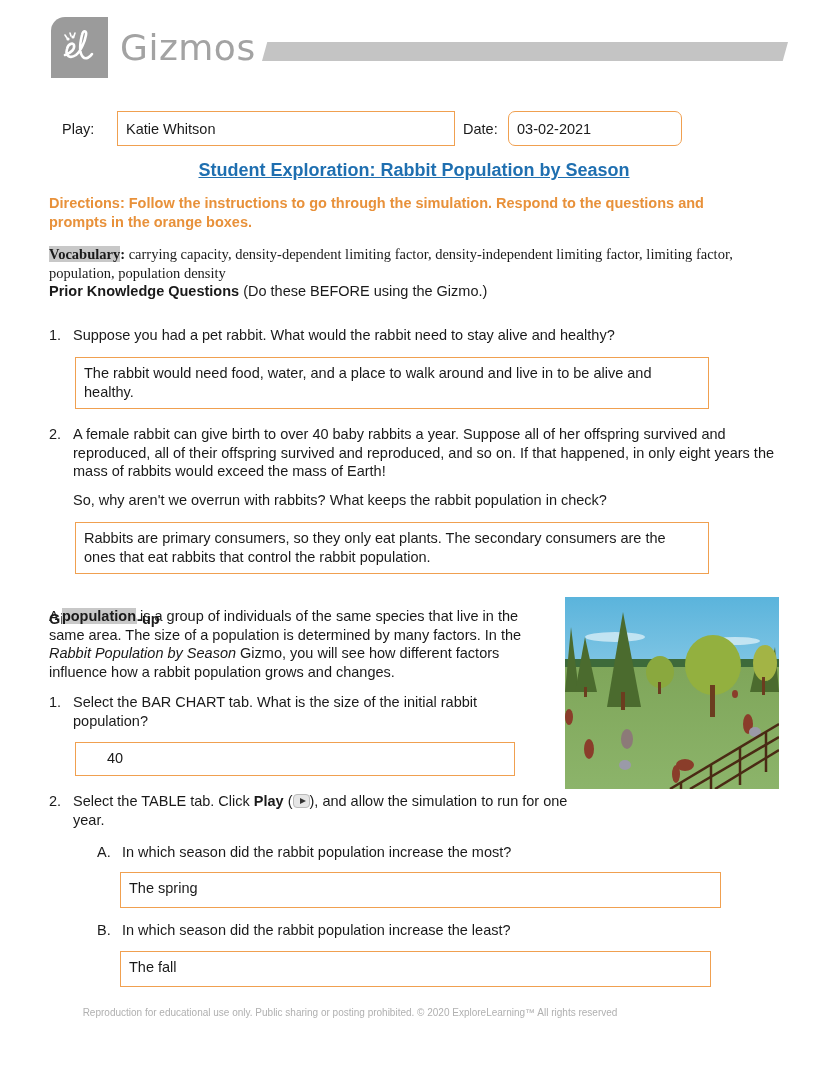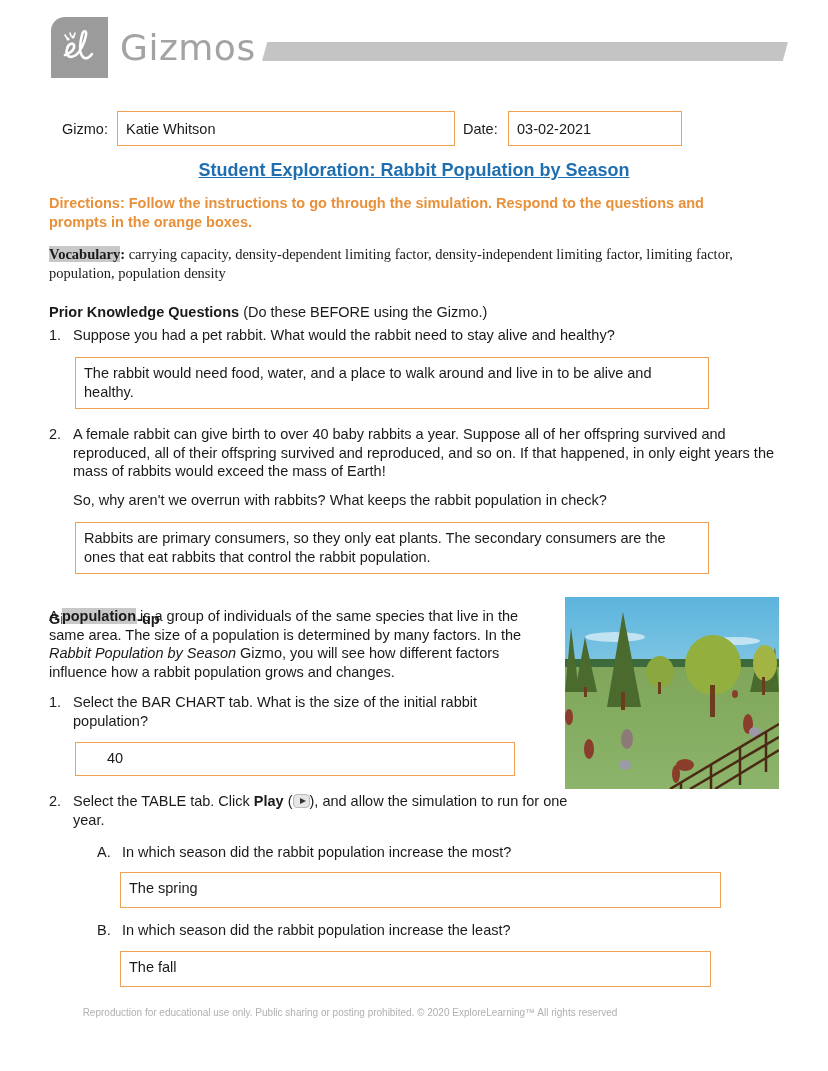--- a/index.html
+++ b/index.html
@@ -46,38 +46,38 @@
   <svg class="logo-glyph" viewBox="0 0 57 61">
     <path d="M14 38 c6 -2 10 -6 9 -10 c-1 -3 -6 -1 -7 4 c-2 7 3 10 9 6 c5 -4 9 -14 10 -20 c1 -5 -3 -5 -4 0 c-2 8 -3 18 1 22 c3 3 7 0 9 -3" fill="none" stroke="#fff" stroke-width="2.6" stroke-linecap="round" stroke-linejoin="round"></path>
     <circle cx="17" cy="22" r="1.6" fill="#fff"></circle>
     <circle cx="22" cy="20" r="1.6" fill="#fff"></circle>
     <path d="M14 18 l2 3 M19 16 l1 3 M24 16 l-1 3" stroke="#fff" stroke-width="1.6" stroke-linecap="round"></path>
   </svg>
 </div>
 <div class="abs brand">Gizmos</div>
 <div class="abs header-bar"></div>
 
-<div class="abs lbl" style="left:62px; top:121px;">Gizmo:</div>
+<div class="abs lbl" style="left:62px; top:121px;">Play:</div>
 <div class="abs field" style="left:117px; top:111px; width:338px; height:35px;">
   <span>Katie Whitson</span>
 </div>
 <div class="abs lbl" style="left:463px; top:121px;">Date:</div>
-<div class="abs field" style="left:508px; top:111px; width:174px; height:35px;">
+<div class="abs field" style="left:508px; top:111px; width:174px; height:35px;border-radius:7px;">
   <span>03-02-2021</span>
 </div>
 
 <div class="abs title">Student Exploration: Rabbit Population by Season</div>
 
 <div class="abs directions">Directions: Follow the instructions to go through the simulation. Respond to the questions and prompts in the orange boxes.</div>
 
 <div class="abs para" style="top:245px;font-family:Liberation Serif, serif;">
   <span class="hl">Vocabulary</span><span class="b">:</span><span> carrying capacity, density-dependent limiting factor, density-independent limiting factor, limiting factor, population, population density</span>
 </div>
 
-<div class="abs para" style="top:303px;">
+<div class="abs para" style="top:282px;">
   <span class="b">Prior Knowledge Questions</span><span> (Do these BEFORE using the Gizmo.)</span>
 </div>
 
 <div class="abs q" style="left:49px; top:326px; width:730px; padding-left:24px;">
   <span class="num">1.</span>
   <span>Suppose you had a pet rabbit. What would the rabbit need to stay alive and healthy?</span>
 </div>
 <div class="abs answer" style="left:75px; top:357px; width:634px; height:52px;">
   <span>The rabbit would need food, water, and a place to walk around and live in to be alive and healthy.</span>
 </div>

